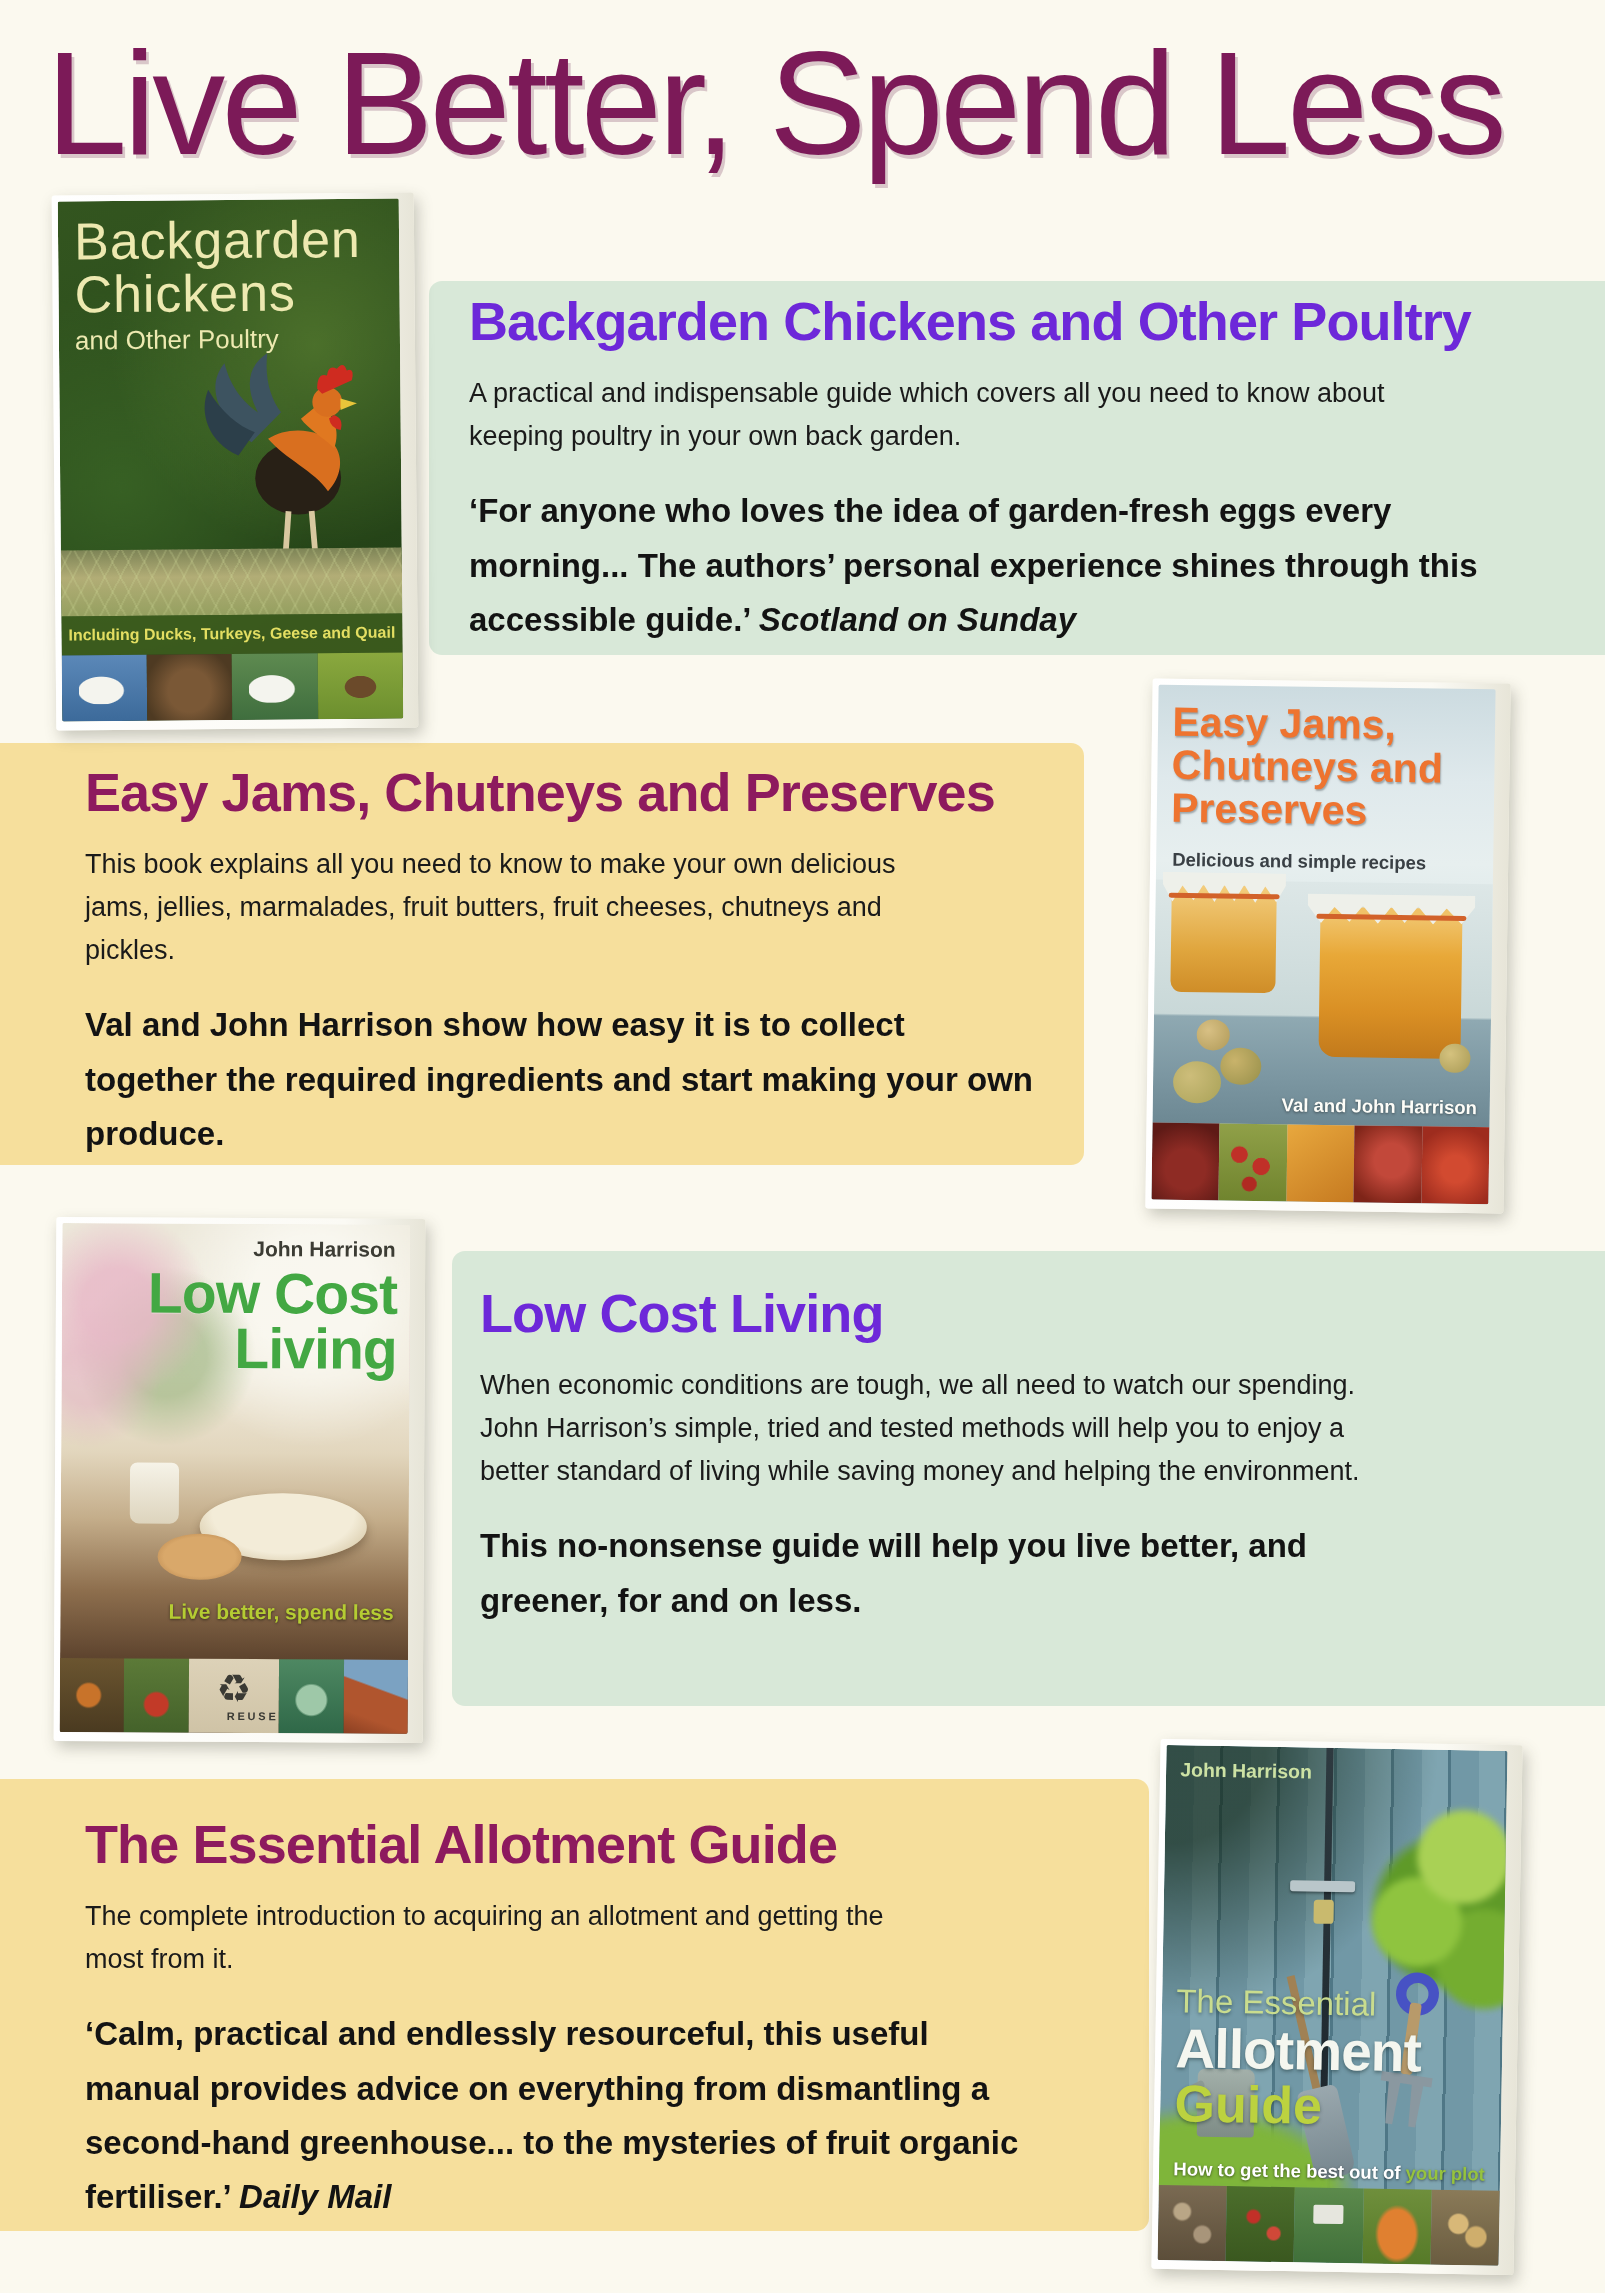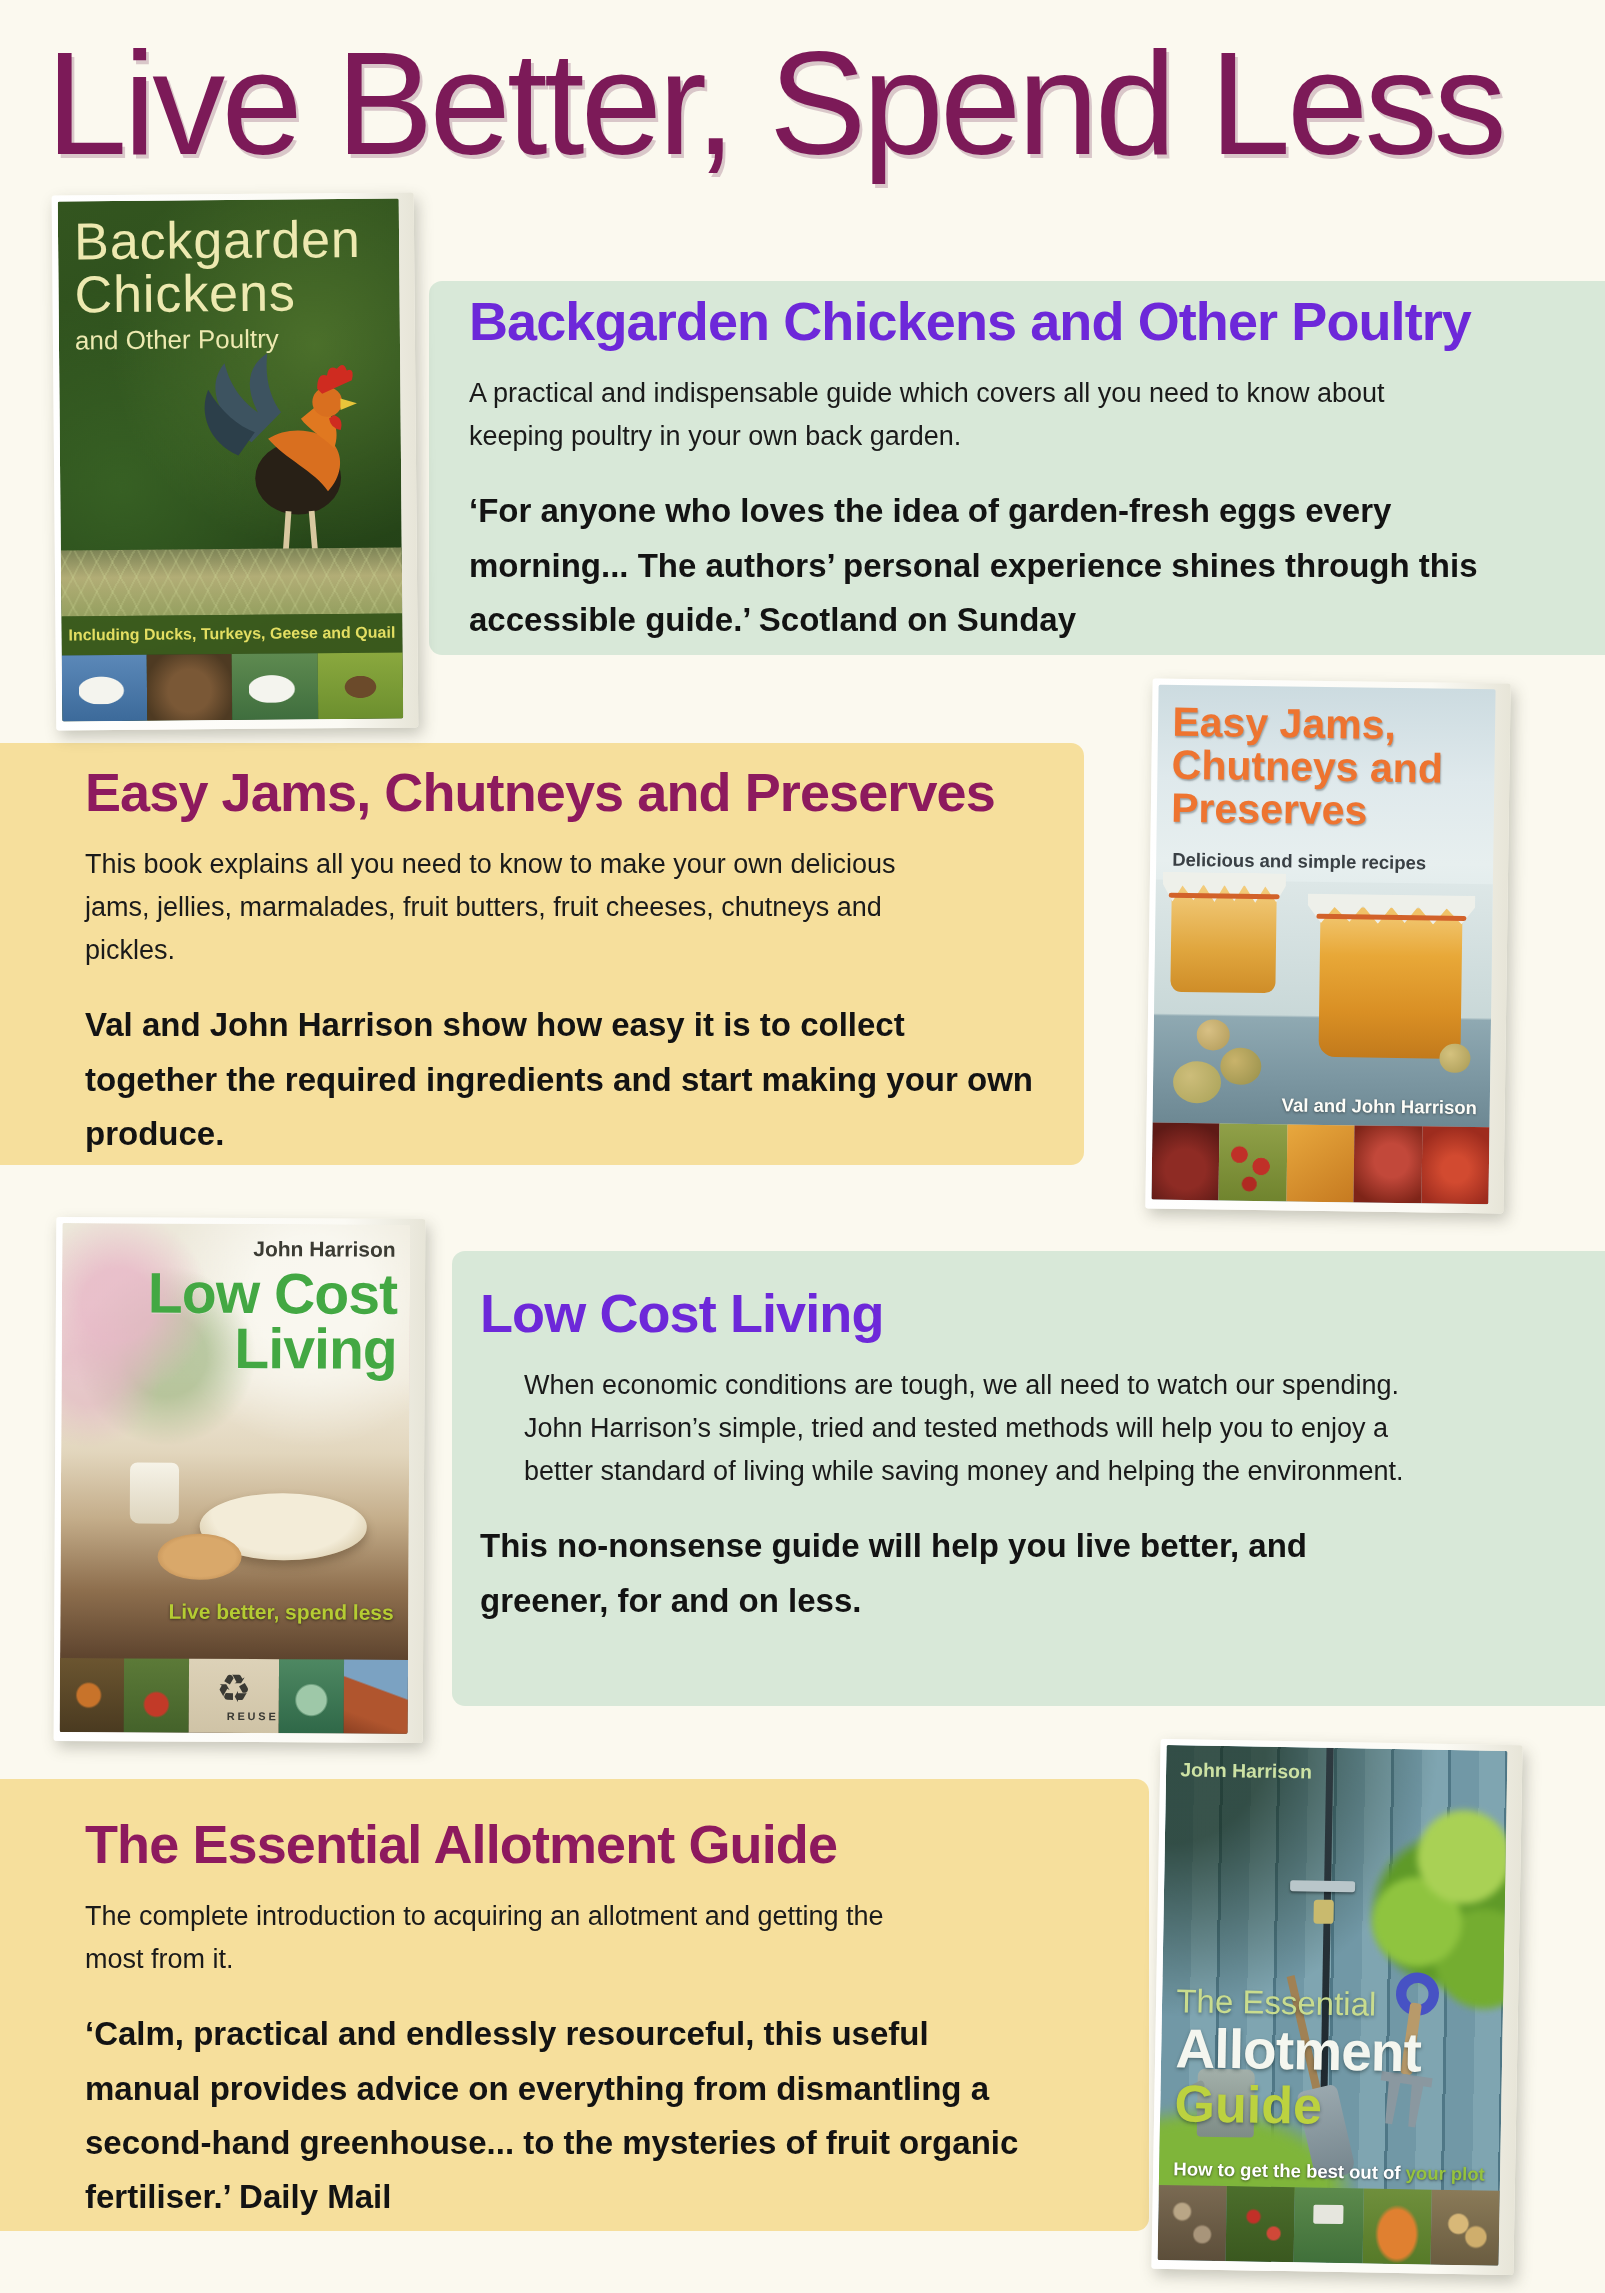--- a/index.html
+++ b/index.html
@@ -25,24 +25,24 @@
   .text-block { position:absolute; }
   .s1 { left:469px; top:293px;  width:1098px; }
   .s2 { left:85px;  top:764px;  width:988px; }
   .s3 { left:480px; top:1285px; width:1098px; }
   .s4 { left:85px;  top:1816px; width:1015px; }
   .text-block h2 { font-size:54px; font-weight:700; letter-spacing:-0.9px; line-height:1.05; }
   .teal   { color:#6d28d9; }
   .purple { color:#8D1A5E; }
   p.body { font-size:27px; line-height:1.6;  color:#1a1a1a; margin-top:22px; }
   p.bold { font-size:33px; line-height:1.65; color:#131313; margin-top:26px; font-weight:700; }
-  .source { }
+  .source { font-style: italic; }
   .s1 .body { max-width:978px; } .s1 .bold { max-width:1034px; }
   .s2 .body { max-width:849px;  } .s2 .bold { max-width:960px; }
-  .s3 .body { max-width:914px;margin-left:44px;  } .s3 .bold { max-width:914px;  }
+  .s3 .body { max-width:914px;  } .s3 .bold { max-width:914px;  }
   .s4 .body { max-width:831px;  } .s4 .bold { max-width:951px; }
 
   
   .book {
     position:absolute;
     background:linear-gradient(90deg,#ffffff 0%,#fbfaf4 78%,#e7e5d8 100%);
     padding:5.5px 14.8px 9.2px 5.5px; border-radius:2.8px;
     box-shadow:3.7px 6.5px 14.8px rgba(60,60,45,.28);
   }
   .cover { position:relative; width:100%; height:100%; overflow:hidden; border-radius:1.8px; }

